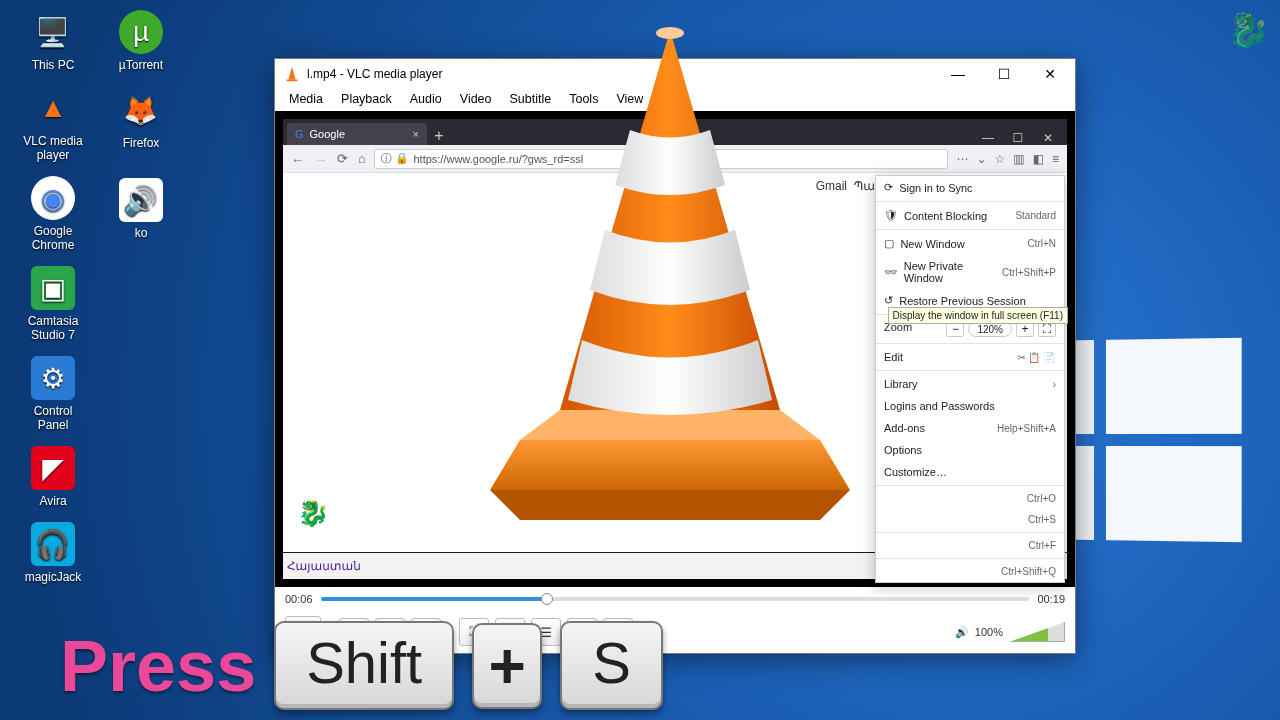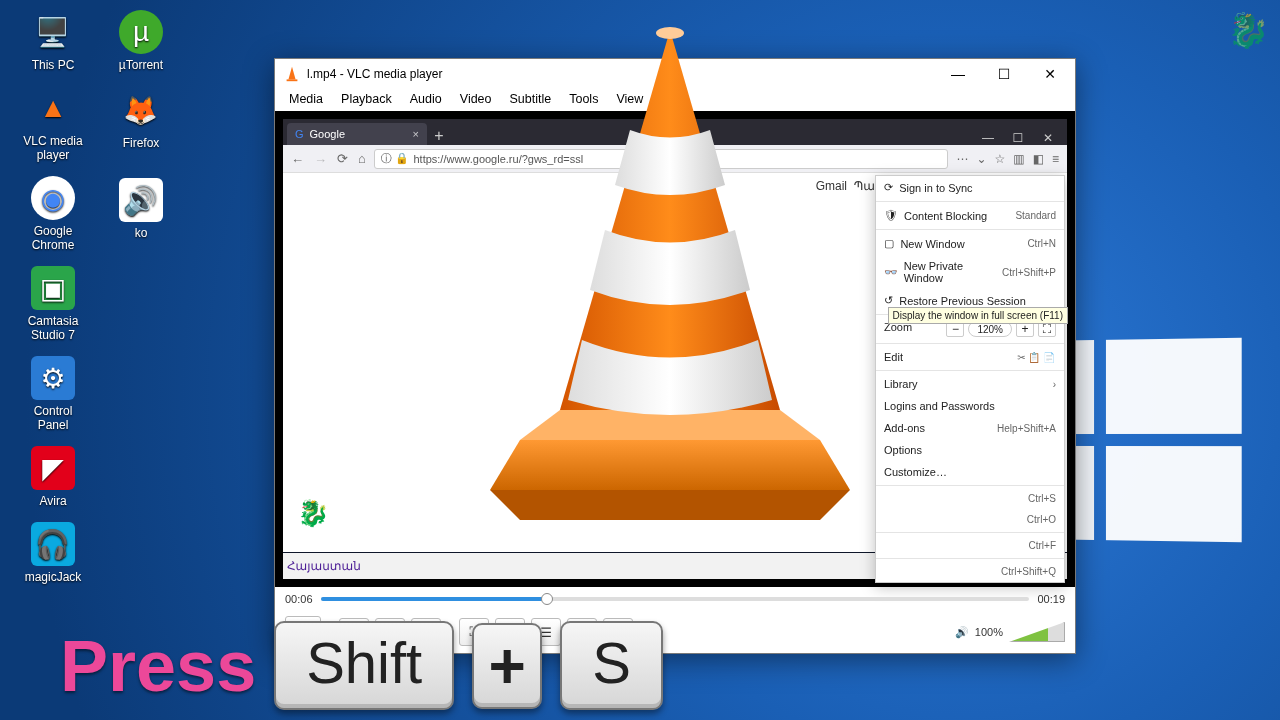--- a/index.html
+++ b/index.html
@@ -238,25 +238,25 @@
         </div>
       <div class="row">
           <span>Options</span>
         </div>
       <div class="row">
           <span>Customize…</span>
         </div>
       <hr>
       <div class="row">
           <span></span>
+          <span class="sc">Ctrl+O</span>
+        </div>
+      <div class="row">
+          <span></span>
           <span class="sc">Ctrl+S</span>
-        </div>
-      <div class="row">
-          <span></span>
-          <span class="sc">Ctrl+O</span>
         </div>
       <hr>
       <div class="row">
           <span></span>
           <span class="sc">Ctrl+F</span>
         </div>
       <hr>
       <div class="row">
           <span></span>
           <span class="sc">Ctrl+Shift+Q</span>

